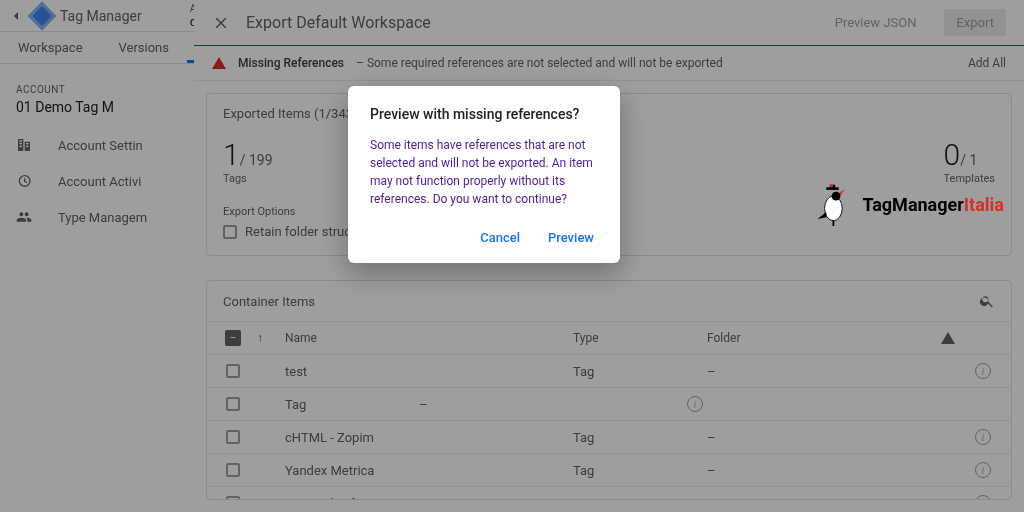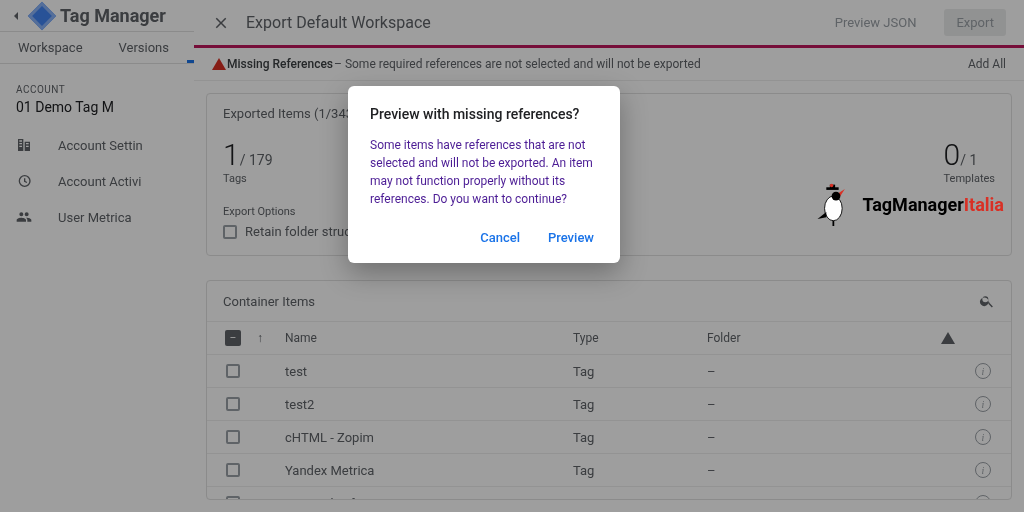--- a/index.html
+++ b/index.html
@@ -1,42 +1,42 @@
 <!DOCTYPE html>
 <html><head>
 <meta charset="utf-8">
 <style>
 * { box-sizing: border-box; margin: 0; padding: 0; font-family: Roboto, Arial, sans-serif; }
 body { width: 1024px; height: 512px; overflow: hidden; background: #f5f5f5; font-size: 13px; color: #5f6368; position: relative; }
 
 .app-header { height: 32px; background: #fff; border-bottom: 1px solid #e0e0e0; display: flex; align-items: center; padding: 0 8px; gap: 8px; }
 .back-icon { width: 16px; height: 16px; cursor: pointer; }
 .gtm-logo { width: 20px; height: 20px; transform: rotate(45deg); background: #4285f4; border: 3px solid #8ab4f8; }
-.brand { font-size: 18px; color: #5f6368; font-weight: 700; }
+.brand { font-size: 14px; color: #5f6368; font-weight: 400; }
 .acc-label { font-size: 10px; color: #5f6368; margin-left: 40px; }
 .acc-val { font-size: 13px; color: #202124; }
 
 .tabs { height: 32px; background: #fff; border-bottom: 1px solid #e0e0e0; display: flex; }
 .tab { padding: 0 18px; line-height: 32px; font-size: 13px; color: #5f6368; cursor: pointer; }
 .tab.active { color: #1a73e8; border-bottom: 3px solid #1a73e8; }
 
 .sidebar { position: absolute; left: 0; top: 64px; width: 220px; background: #fff; border-right: 1px solid #e0e0e0; padding: 10px 0; height: calc(100% - 64px); }
 .sidebar .hdr { font-size: 10px; color: #5f6368; letter-spacing: 0.5px; padding: 10px 16px 4px; }
 .sidebar .title { font-size: 14px; color: #202124; padding: 0 16px 12px; }
 .sidebar .item { display: flex; align-items: center; gap: 26px; padding: 10px 16px; font-size: 13px; color: #5f6368; cursor: pointer; }
 .sidebar .item svg { flex-shrink: 0; }
 
 .export-panel { position: absolute; left: 194px; top: 0; right: 0; bottom: 0; background: #ffffff; display: flex; flex-direction: column; }
 .ep-header { height: 45px; display: flex; align-items: center; padding: 0 18px; gap: 16px; }
 .ep-close { width: 18px; cursor: pointer; }
 .ep-title { font-size: 16px; color: #5f6368; flex: 1; }
 .ep-btn { font-size: 13px; color: #9aa0a6; padding: 6px 12px; cursor: pointer; }
 .ep-btn.solid { background: #ebecec; border-radius: 3px; }
 
-.warn-bar { height: 36px; background: #fff; border-top: 3px solid #be185d; border-bottom: 1px solid #eee; display: flex; align-items: center; padding: 0 18px; gap: 1px; font-size: 12px; }
+.warn-bar { height: 36px; background: #fff; border-top: 1px solid #be185d; border-bottom: 1px solid #eee; display: flex; align-items: center; padding: 0 18px; gap: 12px; font-size: 12px; }
 .warn-tri { width:0; height:0; border-left:7px solid transparent; border-right:7px solid transparent; border-bottom:12px solid #d93025; }
 .warn-title { font-weight: 500; color: #3c4043; }
 .warn-text { color: #5f6368; }
 .add-all { font-size: 12px; color: #5f6368; cursor: pointer; margin-left: auto; }
 
 .card { margin: 12px; background: #fff; border: 1px solid #e0e0e0; border-radius: 4px; }
 .card .head { padding: 12px 16px; font-size: 13px; color: #5f6368; display:flex; align-items:center; }
 .stats { display: flex; padding: 4px 16px 16px; gap: 180px; }
 .stat .big { font-size: 30px; color: #202124; font-weight: 300; }
 .stat .sm { font-size: 14px; color: #5f6368; }
@@ -104,21 +104,21 @@
   <div class="item">
     <svg width="16" height="16" viewBox="0 0 24 24" fill="#5f6368">
         <path d="M13 3a9 9 0 100 18 9 9 0 000-18zm0 2a7 7 0 110 14 7 7 0 010-14zm-1 3v5l4 2 .8-1.4L14 12V8h-2z"></path>
       </svg>
     <span>Account Activi</span>
   </div>
   <div class="item">
     <svg width="16" height="16" viewBox="0 0 24 24" fill="#5f6368">
         <path d="M16 11a3 3 0 100-6 3 3 0 000 6zM8 11a3 3 0 100-6 3 3 0 000 6zm0 2c-2.3 0-7 1.2-7 3.5V19h14v-2.5C15 14.2 10.3 13 8 13zm8 0c-.3 0-.6 0-1 .1 1.2.9 2 2 2 3.4V19h6v-2.5c0-2.3-4.7-3.5-7-3.5z"></path>
       </svg>
-    <span>User Metrica</span>
+    <span>Type Managem</span>
   </div>
 </div>
 
 <div class="export-panel">
   <div class="ep-header">
     <svg class="ep-close" viewBox="0 0 24 24" fill="#5f6368">
         <path d="M19 6.4L17.6 5 12 10.6 6.4 5 5 6.4 10.6 12 5 17.6 6.4 19 12 13.4 17.6 19 19 17.6 13.4 12z"></path>
       </svg>
     <span class="ep-title">Export Default Workspace</span>
     <span class="ep-btn">Preview JSON</span>
@@ -129,21 +129,21 @@
     <div class="warn-tri"></div>
     <span class="warn-title">Missing References</span>
     <span class="warn-text">–  Some required references are not selected and will not be exported</span>
     <span class="add-all">Add All</span>
   </div>
 
   <div class="card">
     <div class="head">Exported Items (1/343)</div>
     <div class="stats">
       <div class="stat">
-        <div><span class="big">1</span><span class="sm">/ 179</span></div>
+        <div><span class="big">1</span><span class="sm">/ 199</span></div>
         <div class="lbl">Tags</div>
       </div>
       <div class="stat right">
         <div><span class="big">0</span><span class="sm">/ 1</span></div>
         <div class="lbl">Templates</div>
       </div>
     </div>
     <div class="opts">
       <div class="olabel">Export Options</div>
       <div class="chkrow">
@@ -186,21 +186,20 @@
             <div class="col-warn"></div>
             <div class="col-info">
               <div class="info-ic">i</div>
             </div>
           </div>
           <div class="tr">
             <div class="col-chk">
               <div class="chk"></div>
             </div>
             <div class="col-sort"></div>
-            <div class="col-name">test2</div>
             <div class="col-type">Tag</div>
             <div class="col-folder">–</div>
             <div class="col-warn"></div>
             <div class="col-info">
               <div class="info-ic">i</div>
             </div>
           </div>
           <div class="tr">
             <div class="col-chk">
               <div class="chk"></div>

